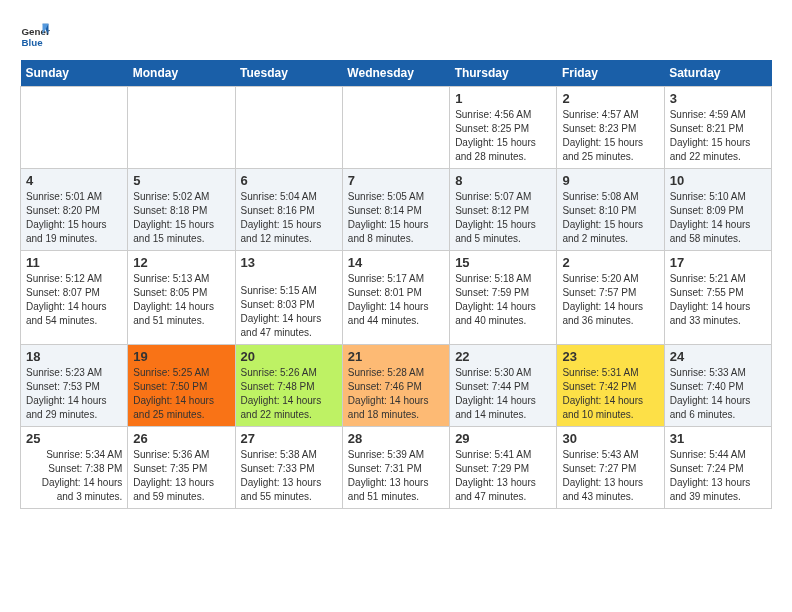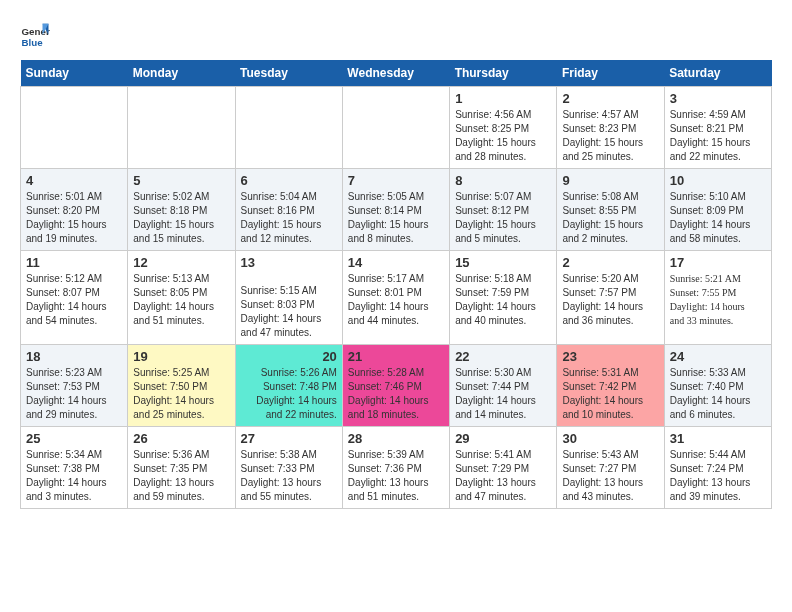--- a/index.html
+++ b/index.html
@@ -185,21 +185,21 @@
         <td style="background: rgb(240, 244, 248);">
           <span class="day-num">8</span>
           <div class="day-info" style="white-space: pre-line;">Sunrise: 5:07 AM
 Sunset: 8:12 PM
 Daylight: 15 hours
 and 5 minutes.</div>
         </td>
         <td style="background: rgb(240, 244, 248);">
           <span class="day-num">9</span>
           <div class="day-info" style="white-space: pre-line;">Sunrise: 5:08 AM
-Sunset: 8:55 PM
+Sunset: 8:10 PM
 Daylight: 15 hours
 and 2 minutes.</div>
         </td>
         <td style="background: rgb(240, 244, 248);">
           <span class="day-num">10</span>
           <div class="day-info" style="white-space: pre-line;">Sunrise: 5:10 AM
 Sunset: 8:09 PM
 Daylight: 14 hours
 and 58 minutes.</div>
         </td>
@@ -242,81 +242,81 @@
         </td>
         <td>
           <span class="day-num">2</span>
           <div class="day-info" style="white-space: pre-line;">Sunrise: 5:20 AM
 Sunset: 7:57 PM
 Daylight: 14 hours
 and 36 minutes.</div>
         </td>
         <td>
           <span class="day-num">17</span>
-          <div class="day-info" style="white-space: pre-line; font-family: Liberation Serif, serif;">Sunrise: 5:21 AM
+          <div class="day-info" style="white-space: pre-line;">Sunrise: 5:21 AM
 Sunset: 7:55 PM
 Daylight: 14 hours
 and 33 minutes.</div>
         </td>
       </tr>
       <tr>
         <td style="background: rgb(240, 244, 248);">
           <span class="day-num">18</span>
           <div class="day-info" style="white-space: pre-line;">Sunrise: 5:23 AM
 Sunset: 7:53 PM
 Daylight: 14 hours
 and 29 minutes.</div>
         </td>
-        <td style="background: #fef9c3;">
+        <td style="background: #f97316;">
           <span class="day-num">19</span>
           <div class="day-info" style="white-space: pre-line;">Sunrise: 5:25 AM
 Sunset: 7:50 PM
 Daylight: 14 hours
 and 25 minutes.</div>
         </td>
-        <td style="background: #5eead4; text-align: right;">
+        <td style="background: #bef264;">
           <span class="day-num">20</span>
           <div class="day-info" style="white-space: pre-line;">Sunrise: 5:26 AM
 Sunset: 7:48 PM
 Daylight: 14 hours
 and 22 minutes.</div>
         </td>
-        <td style="background: #ec4899;">
+        <td style="background: #fdba74;">
           <span class="day-num">21</span>
           <div class="day-info" style="white-space: pre-line;">Sunrise: 5:28 AM
 Sunset: 7:46 PM
 Daylight: 14 hours
 and 18 minutes.</div>
         </td>
         <td style="background: rgb(240, 244, 248); margin-top: 20px;">
           <span class="day-num">22</span>
           <div class="day-info" style="white-space: pre-line;">Sunrise: 5:30 AM
 Sunset: 7:44 PM
 Daylight: 14 hours
 and 14 minutes.</div>
         </td>
-        <td style="background: #fca5a5;">
+        <td style="background: #fde047;">
           <span class="day-num">23</span>
           <div class="day-info" style="white-space: pre-line;">Sunrise: 5:31 AM
 Sunset: 7:42 PM
 Daylight: 14 hours
 and 10 minutes.</div>
         </td>
         <td style="background: rgb(240, 244, 248);">
           <span class="day-num">24</span>
           <div class="day-info" style="white-space: pre-line;">Sunrise: 5:33 AM
 Sunset: 7:40 PM
 Daylight: 14 hours
 and 6 minutes.</div>
         </td>
       </tr>
       <tr>
         <td>
           <span class="day-num">25</span>
-          <div class="day-info" style="white-space: pre-line;">Sunrise: 5:34 AM
+          <div class="day-info" style="white-space: pre-line; text-align: right;">Sunrise: 5:34 AM
 Sunset: 7:38 PM
 Daylight: 14 hours
 and 3 minutes.</div>
         </td>
         <td>
           <span class="day-num">26</span>
           <div class="day-info" style="white-space: pre-line;">Sunrise: 5:36 AM
 Sunset: 7:35 PM
 Daylight: 13 hours
 and 59 minutes.</div>
@@ -324,21 +324,21 @@
         <td>
           <span class="day-num">27</span>
           <div class="day-info" style="white-space: pre-line;">Sunrise: 5:38 AM
 Sunset: 7:33 PM
 Daylight: 13 hours
 and 55 minutes.</div>
         </td>
         <td>
           <span class="day-num">28</span>
           <div class="day-info" style="white-space: pre-line;">Sunrise: 5:39 AM
-Sunset: 7:36 PM
+Sunset: 7:31 PM
 Daylight: 13 hours
 and 51 minutes.</div>
         </td>
         <td>
           <span class="day-num">29</span>
           <div class="day-info" style="white-space: pre-line;">Sunrise: 5:41 AM
 Sunset: 7:29 PM
 Daylight: 13 hours
 and 47 minutes.</div>
         </td>

